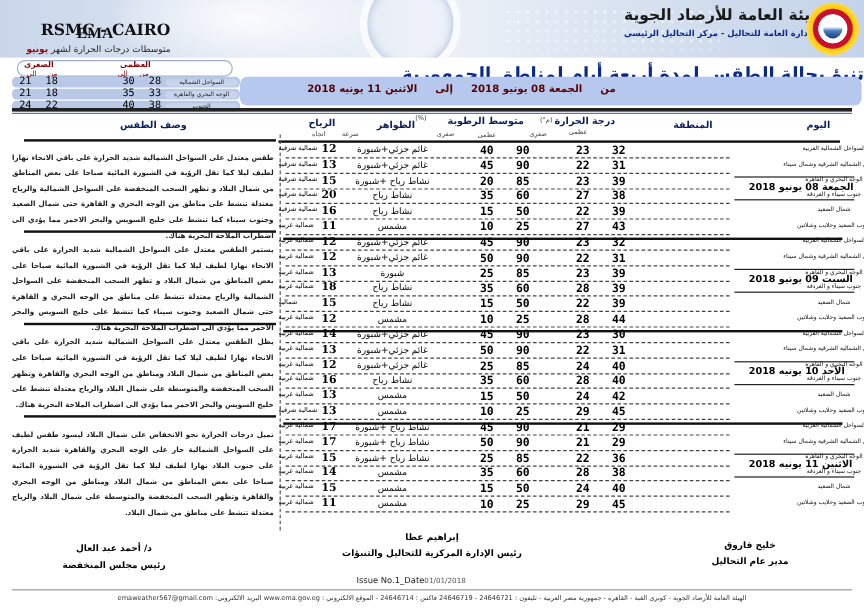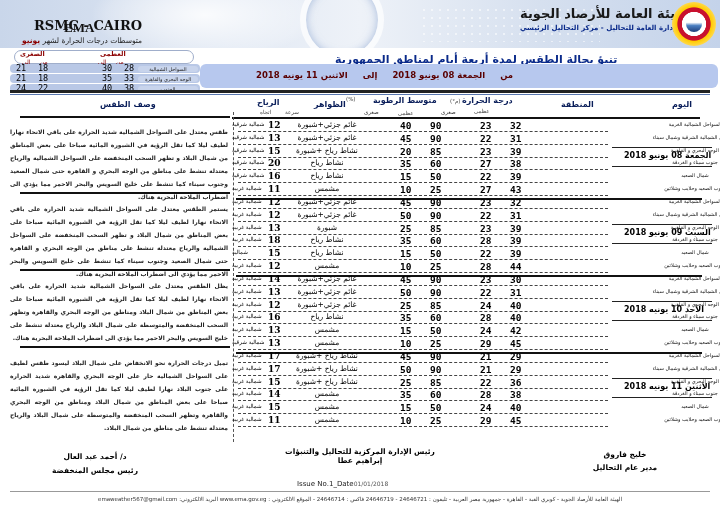--- a/index.html
+++ b/index.html
@@ -20,21 +20,21 @@
   #logo { left: 672px; top: 2px; width: 44px; height: 44px; border-radius: 50%; background: radial-gradient(circle, #ffffff 0%, #ffffff 38%, #c8102e 40%, #c8102e 52%, #ffcc00 55%, #ffd84a 70%, rgba(255,210,60,0) 74%); }
   #logo .inner { position: absolute; left: 14px; top: 14px; width: 16px; height: 16px; border-radius: 50%; background: linear-gradient(#ffffff 40%, #4a7fc1 60%, #1e3d7a); }
   .avgh { font-size: 6.5px; font-weight: bold; color: #8b0000; }
   .avgsub { font-size: 6px; color: #8b0000; }
   #avg-rows { left: 10px; top: 64px; width: 190px; }
   .avg-row { position: relative; height: 9px; background: #b9c8e6; margin-bottom: 1px; border-radius: 4px; font-size: 8.5px; font-family: "DejaVu Sans Mono", monospace; }
   .avg-row span { position: absolute; top: -1px; }
   .avg-row .lbl { left: 128px; width: 60px; text-align: center; font-family: "DejaVu Sans", sans-serif; font-size: 5px; top: 2px; color: #222; background: #c8d4ec; border-radius: 3px; }
 
   
-  #forecast-title { left: 335px; top: 53px; font-size: 11px; font-weight: bold; color: #0a2a8a; direction: rtl; }
+  #forecast-title { left: 335px; top: 53px; font-size: 15px; font-weight: bold; color: #0a2a8a; direction: rtl; }
   #date-bar { left: 200px; top: 64px; width: 518px; height: 24px; background: #b7c8ee; border-radius: 6px; }
   #date-text { left: 250px; top: 70px; font-size: 8.5px; font-weight: bold; color: #5a0000; direction: rtl; white-space: nowrap; }
   #date-text span { margin: 0 6px; }
   #top-rule { left: 10px; top: 90px; width: 700px; height: 3px; background: #222; }
   #top-rule2 { left: 10px; top: 94px; width: 700px; height: 1px; background: #5a78b0; }
 
   
   .th { font-size: 8px; font-weight: bold; color: #0a1e5a; direction: rtl; }
   .ths { font-size: 5.5px; color: #444; direction: rtl; }
   #hdr-rule { left: 232px; top: 117px; width: 468px; height: 2px; background: #111; }
@@ -405,22 +405,22 @@
     </div>
     <div class="desc" style="left: 10px; top: 356px; width: 218px;">تميل درجات الحرارة نحو الانخفاض على شمال البلاد ليسود طقس لطيف على السواحل الشمالية حار على الوجه البحري والقاهرة شديد الحرارة على جنوب البلاد نهارا لطيف ليلا كما تقل الرؤية في الشبورة المائية صباحا على بعض المناطق من شمال البلاد ومناطق من الوجه البحري والقاهرة وتظهر السحب المنخفضة والمتوسطة على شمال البلاد والرياح معتدلة تنشط على مناطق من شمال البلاد.</div>
     <div class="desc-rule" style="left: 20px; top: 116px; width: 210px;"></div>
   </div>
 
 <div class="sig" style="left:580px;top:450px;width:90px;">
   <div>خليج فاروق</div>
   <div style="margin-top:4px">مدير عام التحاليل</div>
 </div>
 <div class="sig" style="left:270px;top:443px;width:180px;">
+  <div>إبراهيم عطا</div>
   <div style="margin-top:4px">رئيس الإدارة المركزية للتحاليل والتنبؤات</div>
-  <div>إبراهيم عطا</div>
 </div>
 <div class="sig" style="left:40px;top:452px;width:110px;">
   <div>د/ أحمد عبد العال</div>
   <div style="margin-top:5px">رئيس مجلس المنخفضة</div>
 </div>
 <div id="issue" class="abs">
   <span>Issue No.1_Date</span><span class="d">01/01/2018</span>
 </div>
 <div id="foot-rule" class="abs"></div>
 <div id="footer" class="abs">الهيئة العامة للأرصاد الجوية - كوبري القبة - القاهرة - جمهورية مصر العربية - تليفون : 24646721 - 24646719 فاكس : 24646714 - الموقع الالكتروني : www.ema.gov.eg البريد الالكتروني: emaweather567@gmail.com</div>

